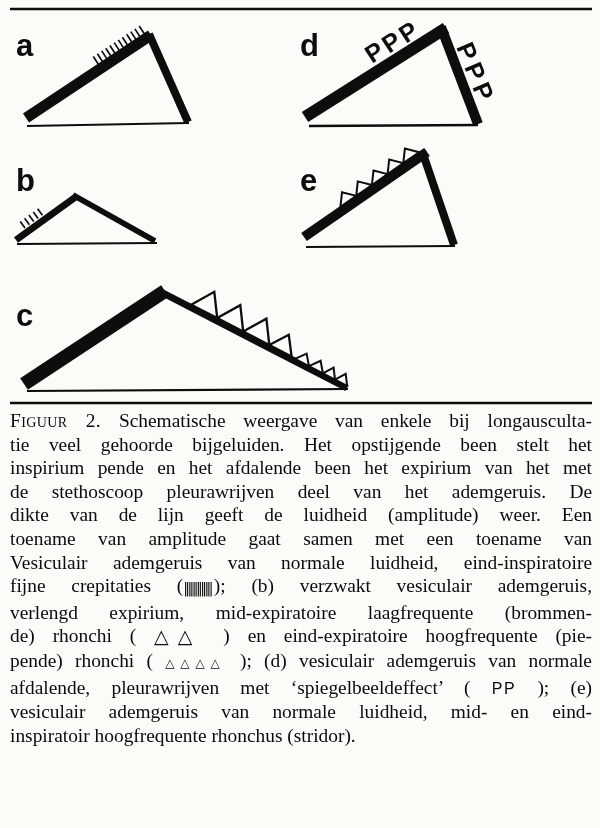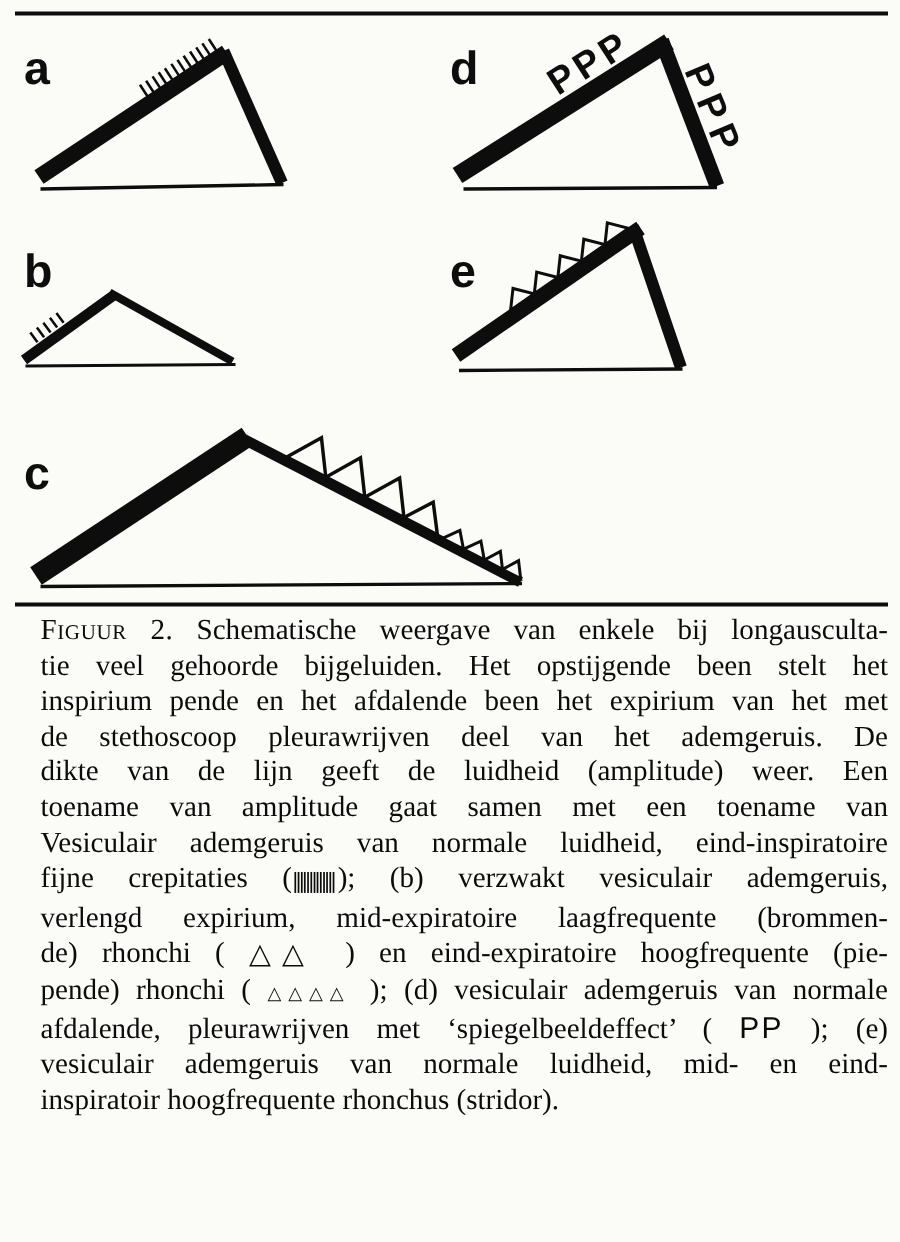--- a/index.html
+++ b/index.html
@@ -3,28 +3,28 @@
 <meta charset="utf-8">
 <style>
   html,body{margin:0;padding:0;width:600px;height:828px;overflow:hidden;}
   body{background:#f6f6f3;}
   .page{position:relative;width:600px;height:828px;background:#fbfbf8;color:#0d0d0d;}
   .figure-svg{position:absolute;top:0;left:0;}
   .panel-label{font-family:"Liberation Sans",sans-serif;font-weight:700;font-size:31px;fill:#0d0d0d;}
   .pmark{font-family:"Liberation Sans",sans-serif;font-weight:600;font-size:25px;fill:#0d0d0d;}
   .caption{position:absolute;left:10px;width:582px;top:409px;
     font-family:"Liberation Serif",serif;font-size:19.4px;line-height:23.6px;color:#0b0b0b;}
-  .cap-line{text-align:justify;text-align-last:justify;margin-left:17px;}
+  .cap-line{text-align:justify;text-align-last:justify;}
   .cap-line.last{text-align-last:left;}
   .sc{font-variant:small-caps;letter-spacing:0.4px;}
   .sym{font-family:"DejaVu Sans",sans-serif;white-space:nowrap;}
   .sym-bars{font-size:14px;letter-spacing:-2.6px;padding-right:3px;vertical-align:-1px;}
   .sym-tri-lg{font-size:19px;letter-spacing:-4px;padding-right:4px;vertical-align:-1px;}
   .sym-tri-sm{font-size:12px;letter-spacing:-1.5px;padding-right:2px;}
-  .sym-pp{font-family:"Liberation Sans",sans-serif;font-size:20px;letter-spacing:1.5px;font-weight:400;}
+  .sym-pp{font-family:"Liberation Sans",sans-serif;font-size:16px;letter-spacing:1.5px;font-weight:400;}
 </style>
 </head>
 <body>
 
 <div class="page">
 
   <svg class="figure-svg" width="600" height="406" viewBox="0 0 600 406">
 
     <line x1="10" y1="9" x2="592" y2="9" stroke="#0d0d0d" stroke-width="2.6"></line>
 

